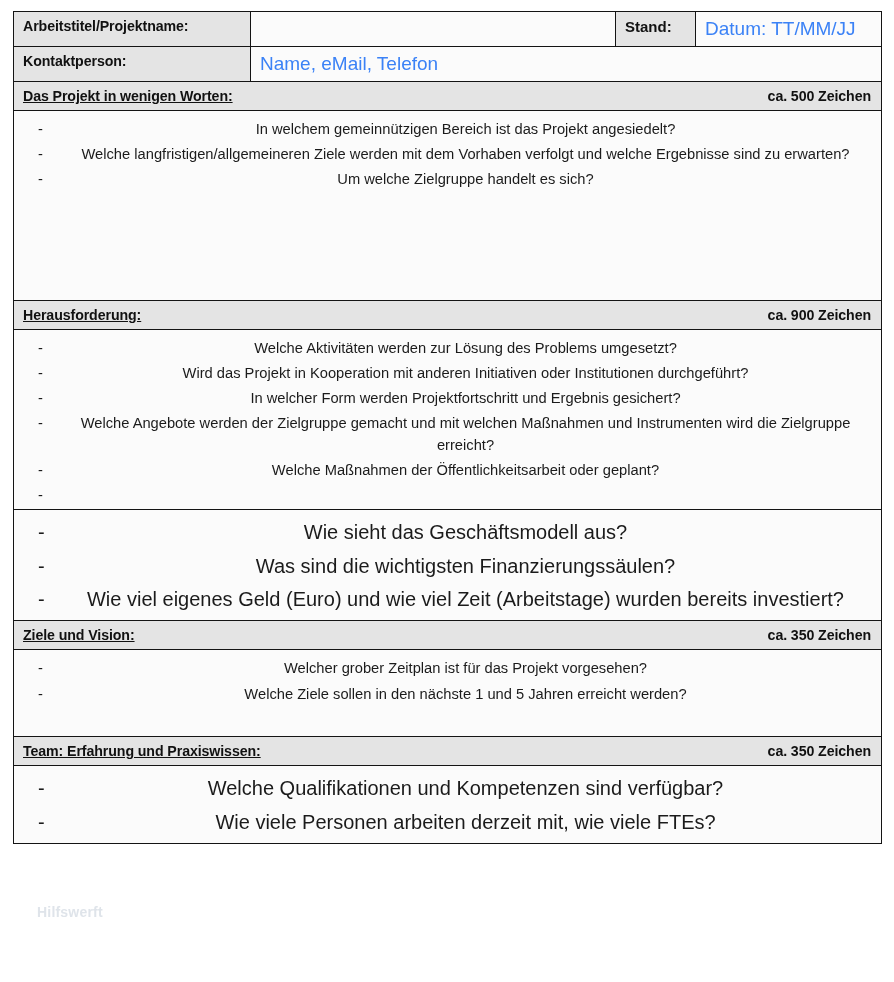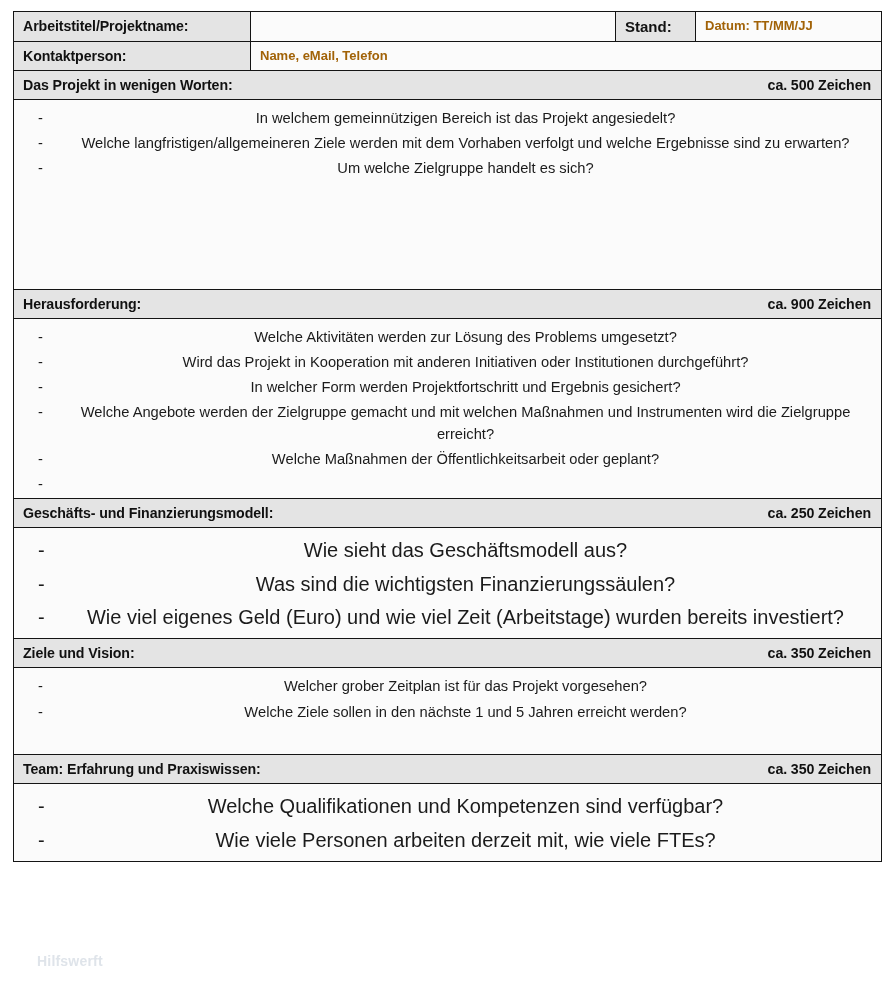--- a/index.html
+++ b/index.html
@@ -53,29 +53,29 @@
   .hd-row {
     height: 25px;
   }
 
   
   .band {
     display: flex;
     align-items: center;
     justify-content: space-between;
   }
-  .band .ttl { font-weight: bold; }
+  .band .ttl { font-weight: bold; text-decoration: underline; }
   .band .cnt { font-weight: bold; padding-right: 2px; }
 
   
   .val {
-    font-size: 13px;
-    color: #a16207;
+    font-size: 19px;
+    color: #3b82f6;
     padding: 6px 8px 6px 9px !important;
-    font-weight: bold;
+    font-weight: normal;
     white-space: nowrap;
   }
   .val-blank { padding: 6px 8px !important; }
 
   .stand-lbl {
     background: #e4e4e4 !important;
     font-weight: bold;
     font-size: 15px;
     color: #111;
     padding: 6px 8px 6px 9px !important;
@@ -113,21 +113,21 @@
   }
   ul.qlist li.empty { min-height: 19px; }
 
   
   .sm ul.qlist li { font-size: 20px; line-height: 1.52; }
 
   
   .watermark {
     position: absolute;
     left: 37px;
-    top: 953px;
+    top: 904px;
     font-size: 14px;
     font-weight: bold;
     color: #dfe4ea;
     letter-spacing: 0.2px;
     pointer-events: none;
     user-select: none;
     white-space: nowrap;
   }
 </style>
 </head>
@@ -201,28 +201,20 @@
             <li>Welche Aktivitäten werden zur Lösung des Problems umgesetzt?</li>
             <li>Wird das Projekt in Kooperation mit anderen Initiativen oder Institutionen durchgeführt?</li>
             <li>In welcher Form werden Projektfortschritt und Ergebnis gesichert?</li>
             <li>Welche Angebote werden der Zielgruppe gemacht und mit welchen Maßnahmen und Instrumenten wird die Zielgruppe erreicht?</li>
             <li>Welche Maßnahmen der Öffentlichkeitsarbeit oder geplant?</li>
             <li class="empty"></li>
           </ul>
         </td>
       </tr>
 
-      <tr class="hd-row">
-        <td class="hd" colspan="4">
-          <div class="band">
-            <span class="ttl">Geschäfts- und Finanzierungsmodell:</span>
-            <span class="cnt">ca. 250 Zeichen</span>
-          </div>
-        </td>
-      </tr>
       <tr>
         <td class="body-cell sm" colspan="4" style="height:66px">
           <ul class="qlist">
             <li>Wie sieht das Geschäftsmodell aus?</li>
             <li>Was sind die wichtigsten Finanzierungssäulen?</li>
             <li>Wie viel eigenes Geld (Euro) und wie viel Zeit (Arbeitstage) wurden bereits investiert?</li>
           </ul>
         </td>
       </tr>
 

